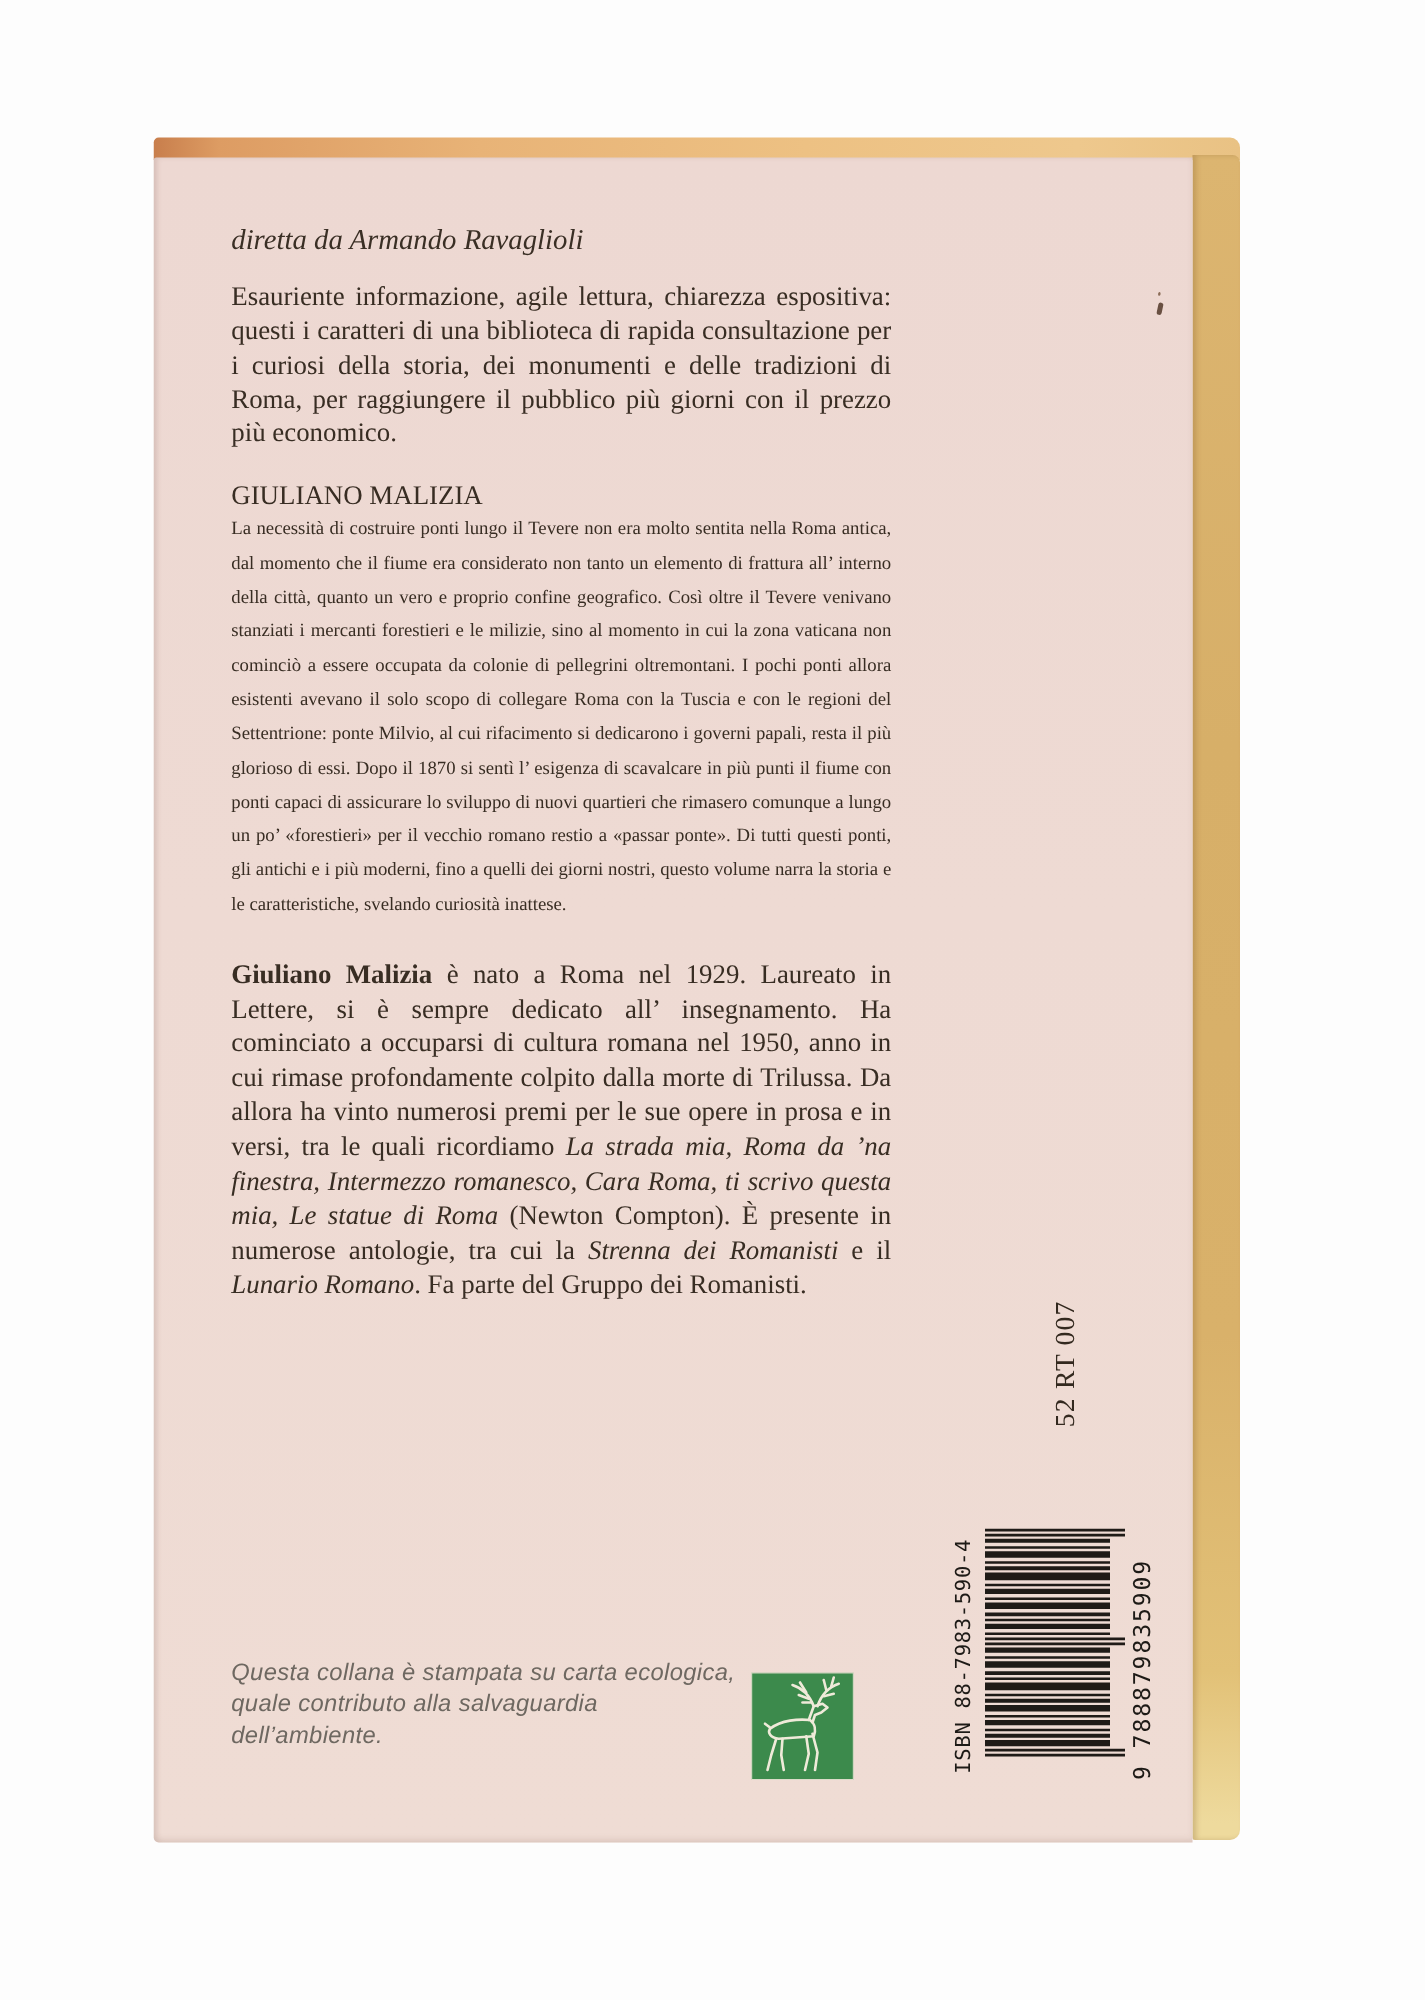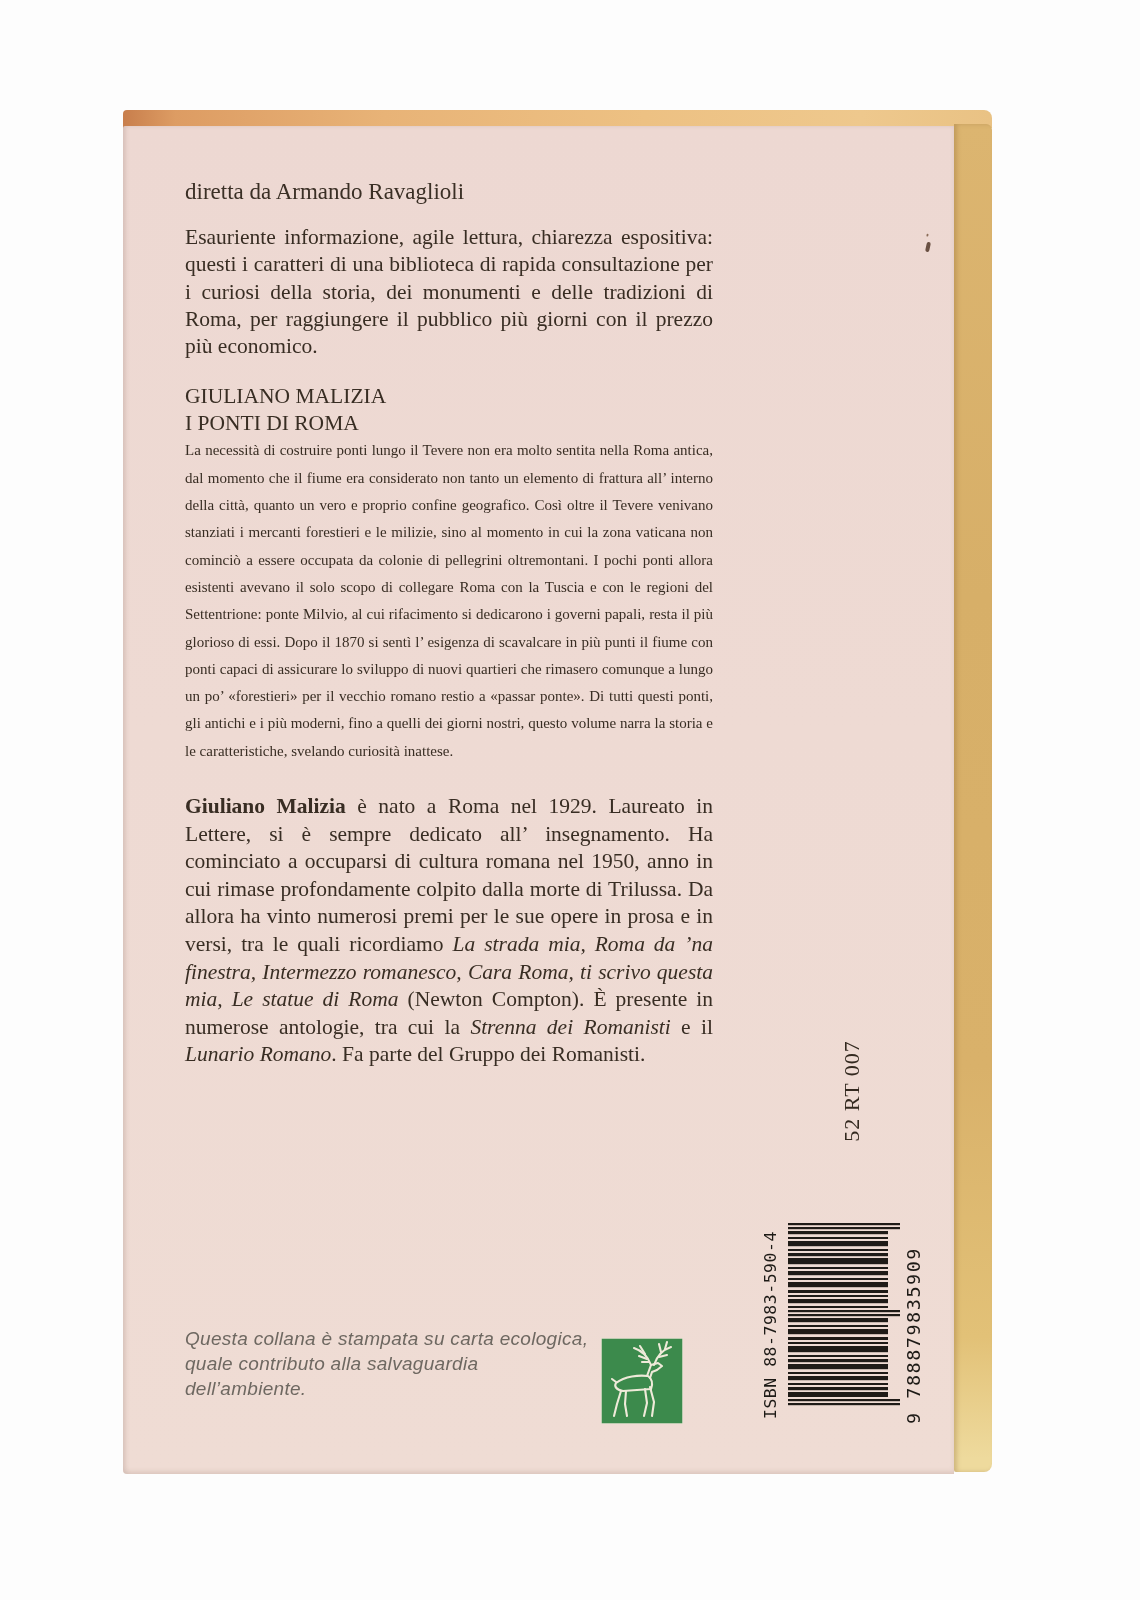--- a/index.html
+++ b/index.html
@@ -33,21 +33,21 @@
     color:#382d23;
   }
   .content{
     position:absolute;left:62px;top:50px;width:528px;
   }
   .series-title{
     margin:0;font-size:27px;font-weight:bold;letter-spacing:.5px;
     color:#2c2117;line-height:32px;
   }
   .series-editor{
-    font-size:23px;line-height:31px;color:#3a2f25;
+    font-size:23px;line-height:31px;color:#3a2f25;font-style:italic;
   }
   .blurb{
     margin:17px 0 0 0;font-size:21.5px;line-height:27.3px;
     text-align:justify;color:#382d23;
   }
   .heading-block{
     margin-top:23px;font-size:21.5px;line-height:27px;color:#382d23;
   }
   .synopsis{
     margin:0;font-size:15px;line-height:27.3px;
@@ -102,21 +102,20 @@
 
     <div class="cover">
 
       <div class="content">
         <div class="series-editor">diretta da Armando Ravaglioli</div>
 
         <p class="blurb">Esauriente informazione, agile lettura, chiarezza espositiva: questi i caratteri di una biblioteca di rapida consultazione per i curiosi della storia, dei monumenti e delle tradizioni di Roma, per raggiungere il pubblico più giorni con il prezzo più economico.</p>
 
         <div class="heading-block">
           <div>GIULIANO MALIZIA</div>
-          <div>I PONTI DI ROMA</div>
         </div>
 
         <p class="synopsis">La necessità di costruire ponti lungo il Tevere non era molto sentita nella Roma antica, dal momento che il fiume era considerato non tanto un elemento di frattura all’ interno della città, quanto un vero e proprio confine geografico. Così oltre il Tevere venivano stanziati i mercanti forestieri e le milizie, sino al momento in cui la zona vaticana non cominciò a essere occupata da colonie di pellegrini oltremontani. I pochi ponti allora esistenti avevano il solo scopo di collegare Roma con la Tuscia e con le regioni del Settentrione: ponte Milvio, al cui rifacimento si dedicarono i governi papali, resta il più glorioso di essi. Dopo il 1870 si sentì l’ esigenza di scavalcare in più punti il fiume con ponti capaci di assicurare lo sviluppo di nuovi quartieri che rimasero comunque a lungo un po’ «forestieri» per il vecchio romano restio a «passar ponte». Di tutti questi ponti, gli antichi e i più moderni, fino a quelli dei giorni nostri, questo volume narra la storia e le caratteristiche, svelando curiosità inattese.</p>
 
         <p class="bio"><span class="b">Giuliano Malizia</span><span> è nato a Roma nel 1929. Laureato in Lettere, si è sempre dedicato all’ insegnamento. Ha cominciato a occuparsi di cultura romana nel 1950, anno in cui rimase profondamente colpito dalla morte di Trilussa. Da allora ha vinto numerosi premi per le sue opere in prosa e in versi, tra le quali ricordiamo </span><span class="i">La strada mia, Roma da ’na finestra, Intermezzo romanesco, Cara Roma, ti scrivo questa mia, Le statue di Roma</span><span> (Newton Compton). È presente in numerose antologie, tra cui la </span><span class="i">Strenna dei Romanisti</span><span> e il </span><span class="i">Lunario Romano</span><span>. Fa parte del Gruppo dei Romanisti.</span></p>
       </div>
 
       <div class="eco-note">Questa collana è stampata su carta ecologica, quale contributo alla salvaguardia dell’ambiente.</div>
 
       <svg class="eco-logo" viewBox="0 0 82 86" width="82" height="86" xmlns="http://www.w3.org/2000/svg">

